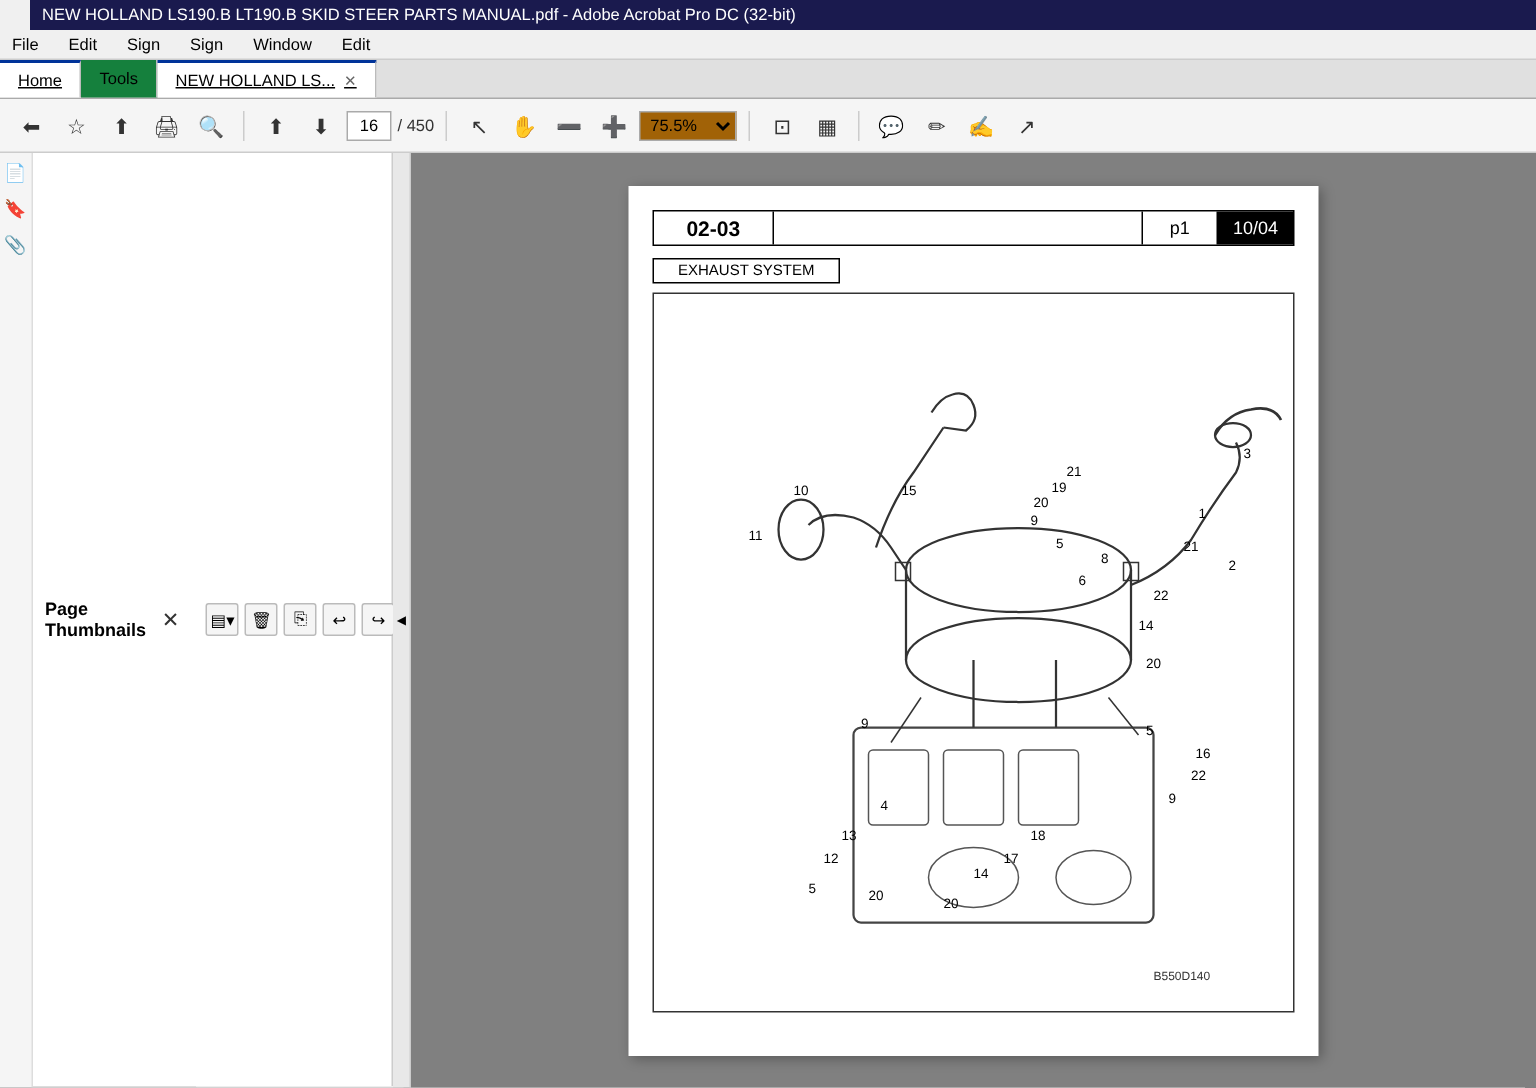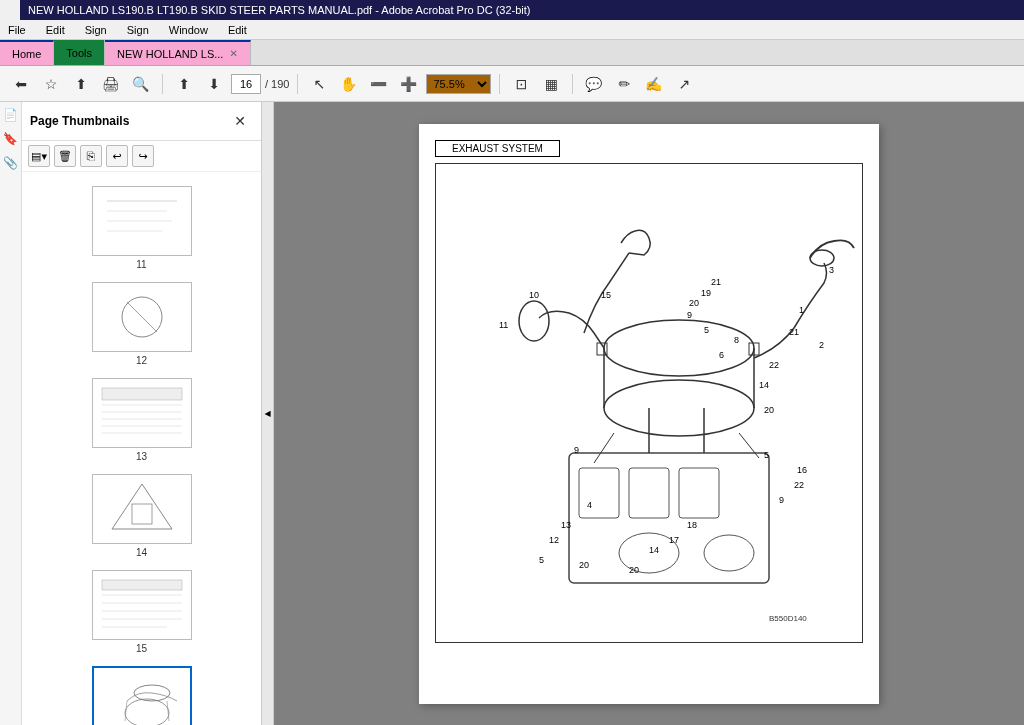--- a/index.html
+++ b/index.html
@@ -41,22 +41,23 @@
     .tab {
       display: flex;
       align-items: center;
       padding: 0 12px;
       font-size: 11px;
       cursor: pointer;
       border-right: 1px solid #bbb;
       gap: 6px;
     }
     .tab.active {
-      background: #f9a8d4;
+      background: #ffffff;
       border-top: 2px solid #003399;
+      text-decoration: underline;
     }
     .tab.inactive {
       background: #15803d;
     }
     .tab .close-btn {
       font-size: 10px;
       color: #666;
       cursor: pointer;
     }
 
@@ -120,21 +121,21 @@
       display: flex;
       height: calc(725px - 102px);
     }
 
     
     #sidebar {
       width: 240px;
       background: white;
       border-right: 1px solid #ccc;
       display: flex;
-      flex-direction: column;
+      flex-direction: row;
       flex-shrink: 0;
     }
     #sidebar-header {
       display: flex;
       align-items: center;
       justify-content: space-between;
       padding: 6px 8px;
       border-bottom: 1px solid #ddd;
       font-size: 12px;
       font-weight: bold;
@@ -332,21 +333,21 @@
   <button class="toolbar-btn" title="Print">🖨</button>
   <button class="toolbar-btn" title="Search">🔍</button>
 
   <div class="toolbar-separator"></div>
 
   <button class="toolbar-btn" title="Previous Page">⬆</button>
   <button class="toolbar-btn" title="Next Page">⬇</button>
 
   <div class="nav-input-group">
     <input class="page-input" type="text" value="16" style="">
-    <span class="page-total">/ 190</span>
+    <span class="page-total">/ 450</span>
   </div>
 
   <div class="toolbar-separator"></div>
 
   <button class="toolbar-btn" title="Select">↖</button>
   <button class="toolbar-btn" title="Pan">✋</button>
   <button class="toolbar-btn" title="Zoom Out">➖</button>
   <button class="toolbar-btn" title="Zoom In">➕</button>
 
   <select class="zoom-select">
@@ -479,20 +480,26 @@
   </div>
 
   <div id="collapse-handle">
     <span style="font-size:8px;">◀</span>
   </div>
 
   <div id="viewer">
     <div id="pdf-page">
 
       
+      <div class="page-header-table">
+        <div class="ph-cell section">02-03</div>
+        <div class="ph-cell" style="flex:1;"></div>
+        <div class="ph-cell page-num">p1</div>
+        <div class="ph-cell date">10/04</div>
+      </div>
 
       
       <div class="section-title">EXHAUST SYSTEM</div>
 
       
       <div class="diagram-container">
         <svg width="420" height="460" viewBox="0 0 420 460">
 
           <rect width="420" height="460" fill="white"></rect>
 

